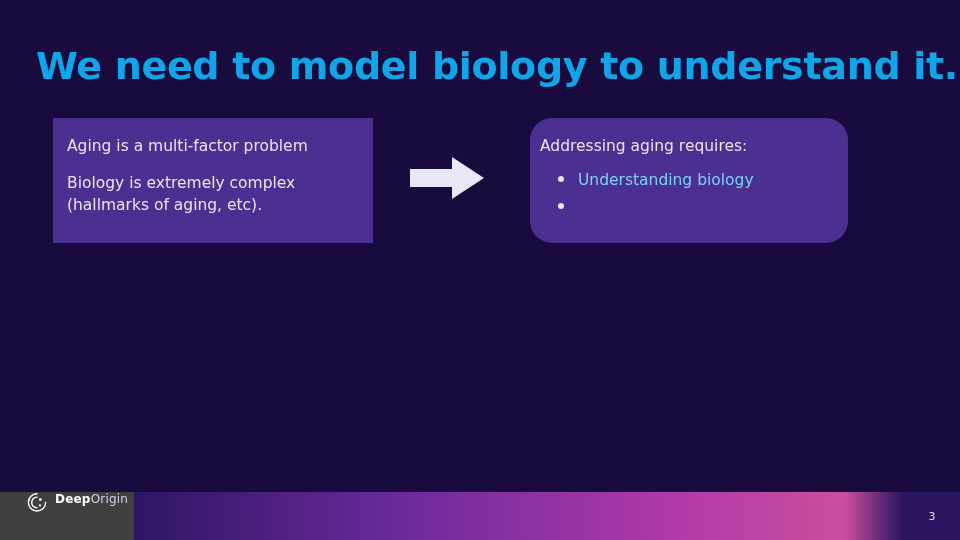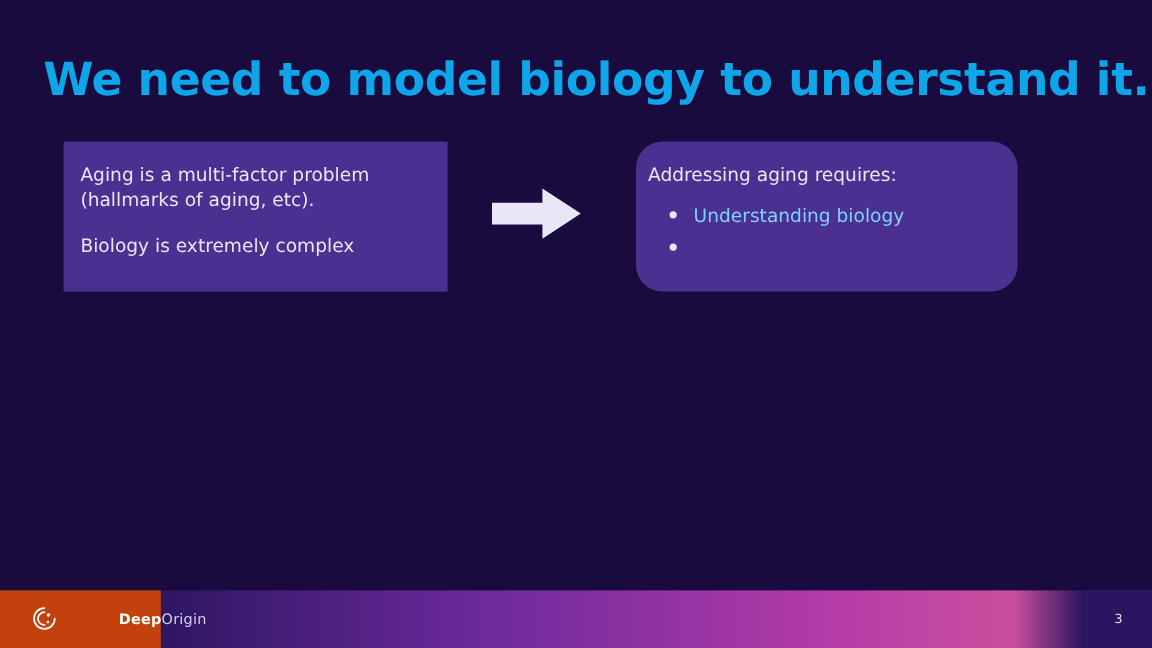--- a/index.html
+++ b/index.html
@@ -102,26 +102,24 @@
     width: 960px;
     height: 48px;
     background: linear-gradient(90deg, #2b1560 0%, #2b1560 13%, #6d2a9c 42%, #b43ba8 72%, #c94f9e 88%, #2b1560 94%, #2b1560 100%);
   }
   .footer-left-block {
     position: absolute;
     left: 0;
     bottom: 0;
     width: 134px;
     height: 48px;
-    background: #c2410c;
+    background: #404040;
     display: flex;
-    align-items: center;
     padding-left: 26px;
     box-sizing: border-box;
-    gap: 44px;
   }
   .logo-mark {
     width: 22px;
     height: 22px;
     margin-right: 7px;
     flex: none;
   }
   .logo-text {
     font-size: 12px;
     font-weight: bold;
@@ -155,22 +153,22 @@
 <body>
 
 <div class="slide">
 
   <div class="slide-title">We need to model biology to understand it.</div>
 
   <div class="content-row">
 
     <div class="box box-left">
       <div class="box-text">Aging is a multi-factor problem</div>
+      <div class="box-text gap">Biology is extremely complex</div>
       <div class="box-text">(hallmarks of aging, etc).</div>
-      <div class="box-text gap">Biology is extremely complex</div>
     </div>
 
     <div class="arrow">
       <svg width="80" height="50" viewBox="0 0 80 50" xmlns="http://www.w3.org/2000/svg">
         <path d="M2 16 L44 16 L44 4 L76 25 L44 46 L44 34 L2 34 Z" fill="#e9e6f5"></path>
       </svg>
     </div>
 
     <div class="box box-right">
       <div class="box-text">Addressing aging requires:</div>

